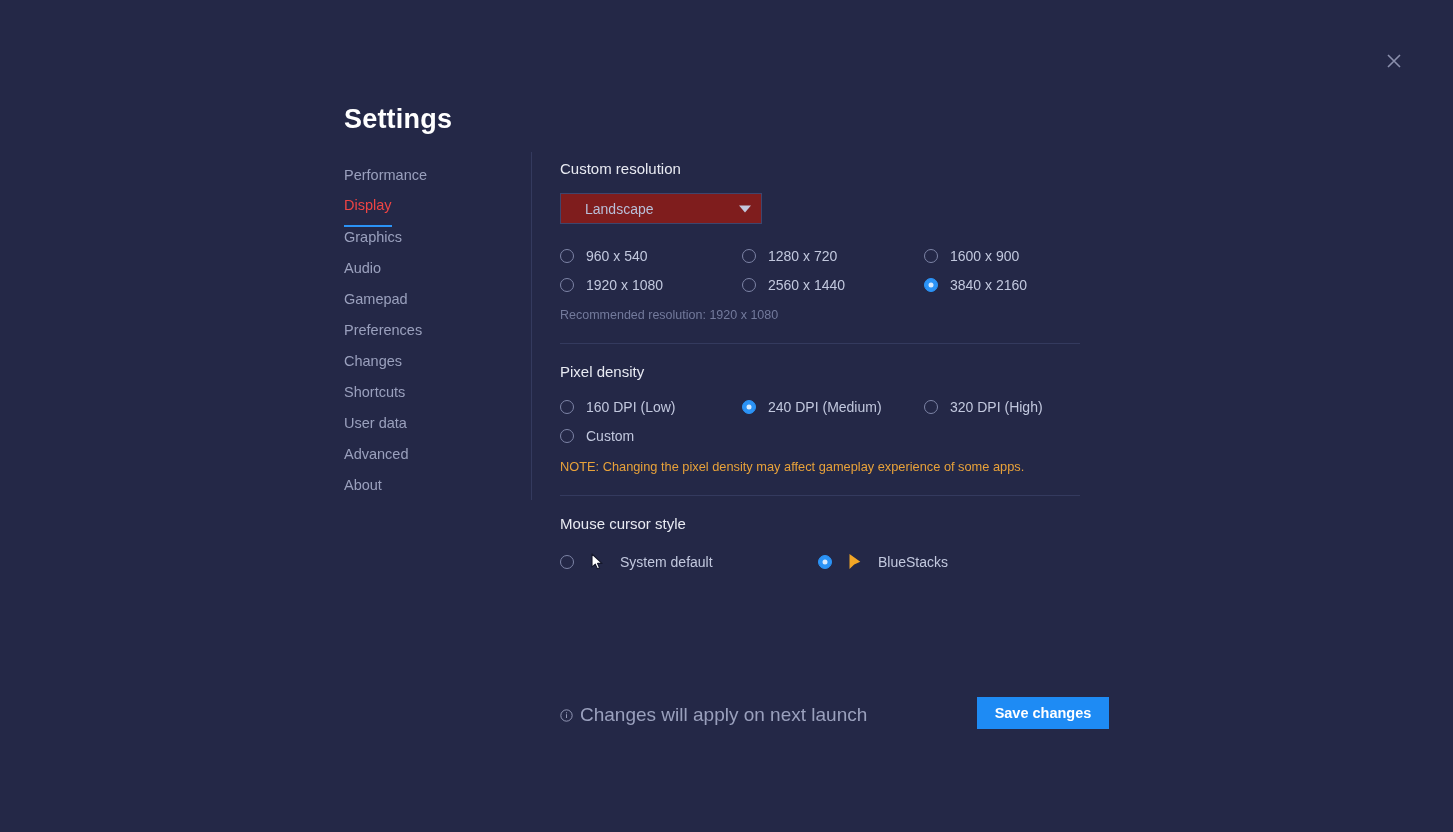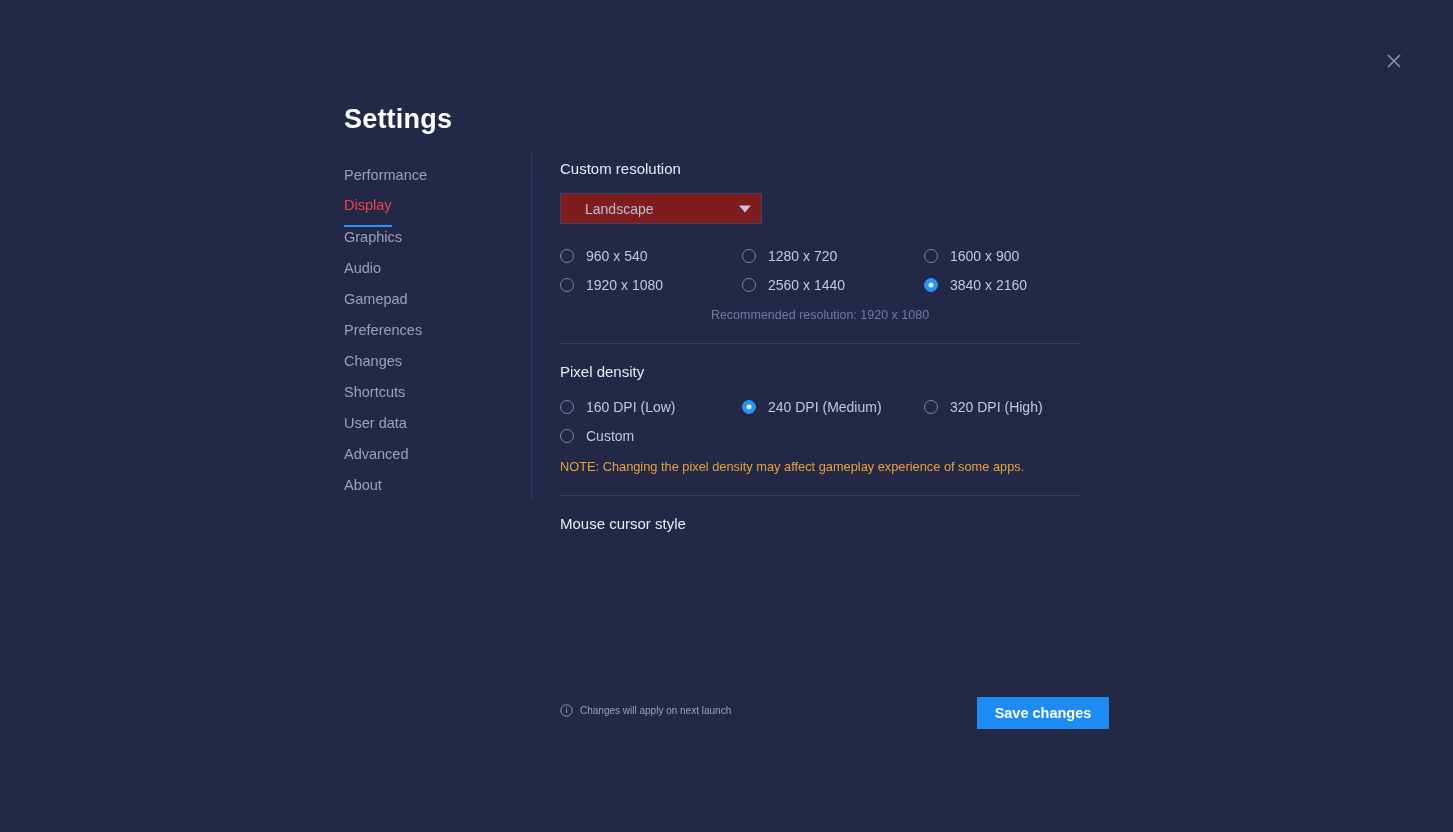--- a/index.html
+++ b/index.html
@@ -157,21 +157,20 @@
     font-size: 14px;
     color: #c2c8de;
     margin-left: 12px;
     white-space: nowrap;
   }
 
   .hint {
     font-size: 12.5px;
     color: #737a9c;
     margin-top: 13px;
-    text-align: center;
   }
 
   .h-divider {
     height: 1px;
     background: #343a5e;
     margin-top: 21px;
   }
 
   .note {
     font-size: 12.8px;
@@ -200,21 +199,21 @@
   }
   .cursor-opt .radio-label { margin-left: 14px; }
 
   
   .footer-note {
     position: absolute;
     top: 704px;
     left: 560px;
     display: flex;
     align-items: center;
-    font-size: 10px;
+    font-size: 19px;
     color: #9aa0bd;
   }
   .info-icon {
     margin-right: 7px;
     display: flex;
     align-items: center;
   }
 
   .save-btn {
     position: absolute;
@@ -320,20 +319,40 @@
         <span class="radio-label">Custom</span>
       </div>
     </div>
 
     <div class="note">NOTE: Changing the pixel density may affect gameplay experience of some apps.</div>
 
     <div class="h-divider"></div>
 
     <div class="section-title" style="margin-top:19px;">Mouse cursor style</div>
 
+    <div class="cursor-grid">
+      <div class="cursor-opt">
+        <span class="radio"></span>
+        <span class="cursor-icon">
+          <svg width="13" height="18" viewBox="0 0 13 18" aria-hidden="true">
+            <path d="M1 1 L1 14.2 L4.3 11.1 L6.3 15.8 L8.5 14.9 L6.5 10.4 L11 10.4 Z" fill="#ffffff" stroke="#14172b" stroke-width="1.1" stroke-linejoin="round"></path>
+          </svg>
+        </span>
+        <span class="radio-label">System default</span>
+      </div>
+      <div class="cursor-opt">
+        <span class="radio checked"></span>
+        <span class="cursor-icon">
+          <svg width="14" height="18" viewBox="0 0 14 18" aria-hidden="true">
+            <path d="M1.5 1 L1.5 16 L6.2 11.4 L12.3 8.7 Z" fill="#f2a626"></path>
+          </svg>
+        </span>
+        <span class="radio-label">BlueStacks</span>
+      </div>
+    </div>
 
   </div>
 
   <div class="footer-note">
     <span class="info-icon">
       <svg width="13" height="13" viewBox="0 0 14 14" aria-hidden="true">
         <circle cx="7" cy="7" r="6.1" fill="none" stroke="#9aa0bd" stroke-width="1"></circle>
         <rect x="6.5" y="5.6" width="1" height="4.1" fill="#9aa0bd"></rect>
         <rect x="6.5" y="3.5" width="1" height="1.2" fill="#9aa0bd"></rect>
       </svg>

